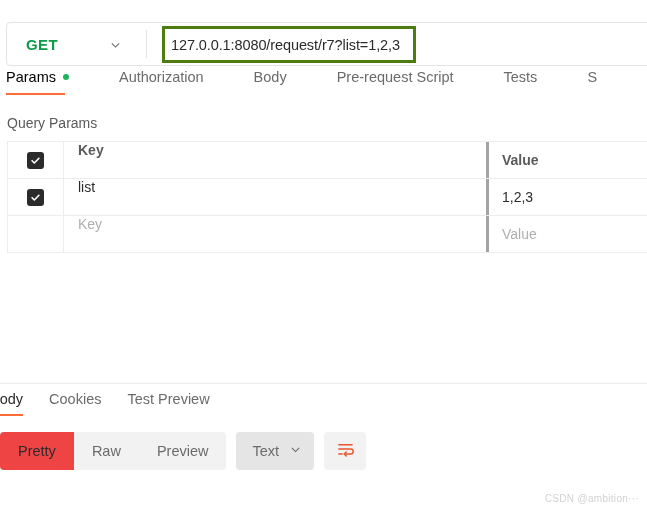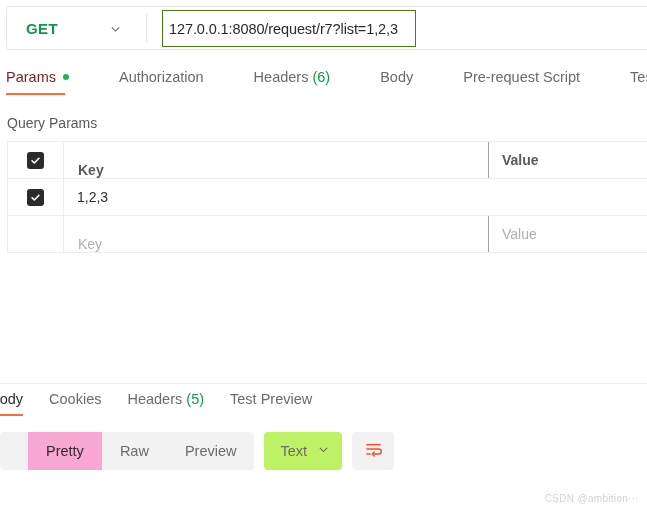--- a/index.html
+++ b/index.html
@@ -12,21 +12,21 @@
     height: 516px;
     overflow: hidden;
     font-family: "Liberation Sans", sans-serif;
     -webkit-font-smoothing: antialiased;
     position: relative;
   }
 
   
   .url-bar {
     position: absolute;
-    left: 0; top: 0;
+    left: 0; top: 16px;
     width: 543px; height: 57px; padding-left: 32px;
   }
   .url-bar-box {
     position: absolute;
     left: 6px; top: 6px;
     width: 680px; height: 44px;
     border: 1px solid #e4e4e4;
     border-radius: 4px;
     background: #ffffff;
     box-sizing: border-box;
@@ -57,21 +57,21 @@
   .method-divider {
     position: absolute;
     left: 146px; top: 14px;
     width: 1px; height: 28px;
     background: #e4e4e4;
   }
   .url-input-wrap {
     position: absolute;
     left: 162px; top: 10px;
     width: 254px; height: 37px;
-    border: 1px solid #4d7c0f;
+    border: 3px solid #4d7c0f;
     box-sizing: border-box;
     display: flex;
     align-items: center;
     background: #ffffff;
   }
   .url-text {
     font-size: 14.5px;
     color: #2b2b2b;
     margin-left: 6px;
     white-space: nowrap;
@@ -91,21 +91,21 @@
     position: relative;
     font-size: 14.5px;
     color: #6b6b6b;
     padding: 0 0 10px 0;
     margin-right: 30px;
     cursor: pointer;
     line-height: 18px;
     margin-left: 20px;
   }
   .req-tab:first-child { margin-left: 6px; }
-  .req-tab.active { color: #7f1d1d; }
+  .req-tab.active { color: #000000; }
   .req-tab.active::after {
     content: "";
     position: absolute;
     left: 0; right: 4px; bottom: 1px;
     height: 2px;
     background: #ff6c37;
   }
   .tab-count { color: #0d9b49; }
   .tab-dot {
     display: inline-block;
@@ -141,23 +141,23 @@
     width: 55px;
     min-width: 55px;
     border-right: 1px solid #ededed;
     display: flex;
     align-items: center;
     justify-content: center;
   }
   .pt-cell-key {
     width: 425px;
     min-width: 425px;
-    border-right: 1px solid #a3a3a3;
-    display: flex;
-    align-items: flex-end;
+    border-right: 3px solid #a3a3a3;
+    display: flex;
+    align-items: flex-start;
     padding-left: 14px;
     box-sizing: border-box;
   }
   .pt-cell-val {
     flex: 1;
     display: flex;
     align-items: center;
     padding-left: 13px;
     box-sizing: border-box;
   }
@@ -233,29 +233,28 @@
   }
   .seg-btn {
     display: flex;
     align-items: center;
     padding: 0 18px;
     font-size: 14.5px;
     color: #6b6b6b;
     cursor: pointer;
   }
   .seg-btn.active {
-    background: #f9a8d4;
+    background: #ef4444;
     color: #2b2b2b;
-    margin-left: 28px;
   }
   .fmt-select {
     display: flex;
     align-items: center;
     height: 38px;
-    background: #bef264;
+    background: #e5e5e5;
     border-radius: 4px;
     padding: 0 12px 0 16px;
     margin-left: 10px;
     cursor: pointer;
     gap: 10px;
   }
   .fmt-label { font-size: 14.5px; color: #6b6b6b; }
   .wrap-btn {
     display: flex;
     align-items: center;
@@ -307,24 +306,20 @@
 </div>
 
 <div class="req-tabs">
   <div class="req-tab active">
     <span>Params</span><span class="tab-dot"></span>
   </div>
   <div class="req-tab">
     <span>Authorization</span>
   </div>
   <div class="req-tab">
-    <span>Headers</span>
-    <span class="tab-count">(6)</span>
-  </div>
-  <div class="req-tab">
     <span>Body</span>
   </div>
   <div class="req-tab">
     <span>Pre-request Script</span>
   </div>
   <div class="req-tab">
     <span>Tests</span>
   </div>
   <div class="req-tab">
     <span>S</span>
@@ -352,20 +347,23 @@
   </div>
 
   <div class="pt-row">
     <div class="pt-cell-check">
       <div class="cbx">
         <svg viewBox="0 0 16 16" width="11" height="11" fill="none" stroke="#ffffff" stroke-width="2.3" stroke-linecap="round" stroke-linejoin="round">
           <path d="M3 8.3 L6.3 11.6 L13 4.8"></path>
         </svg>
       </div>
     </div>
+    <div class="pt-cell-key">
+      <span class="pt-text">list</span>
+    </div>
     <div class="pt-cell-val">
       <span class="pt-text">1,2,3</span>
     </div>
   </div>
 
   <div class="pt-row">
     <div class="pt-cell-check"></div>
     <div class="pt-cell-key">
       <span class="pt-text ph">Key</span>
     </div>
@@ -377,24 +375,20 @@
 </div>
 
 <div class="resp-divider"></div>
 
 <div class="resp-tabs">
   <div class="resp-tab active">
     <span>Body</span>
   </div>
   <div class="resp-tab">
     <span>Cookies</span>
-  </div>
-  <div class="resp-tab">
-    <span>Headers</span>
-    <span class="tab-count">(5)</span>
   </div>
   <div class="resp-tab">
     <span>Test Preview</span>
   </div>
 </div>
 
 <div class="view-toolbar">
   <div class="seg-group">
     <div class="seg-btn active">
       <span>Pretty</span>

